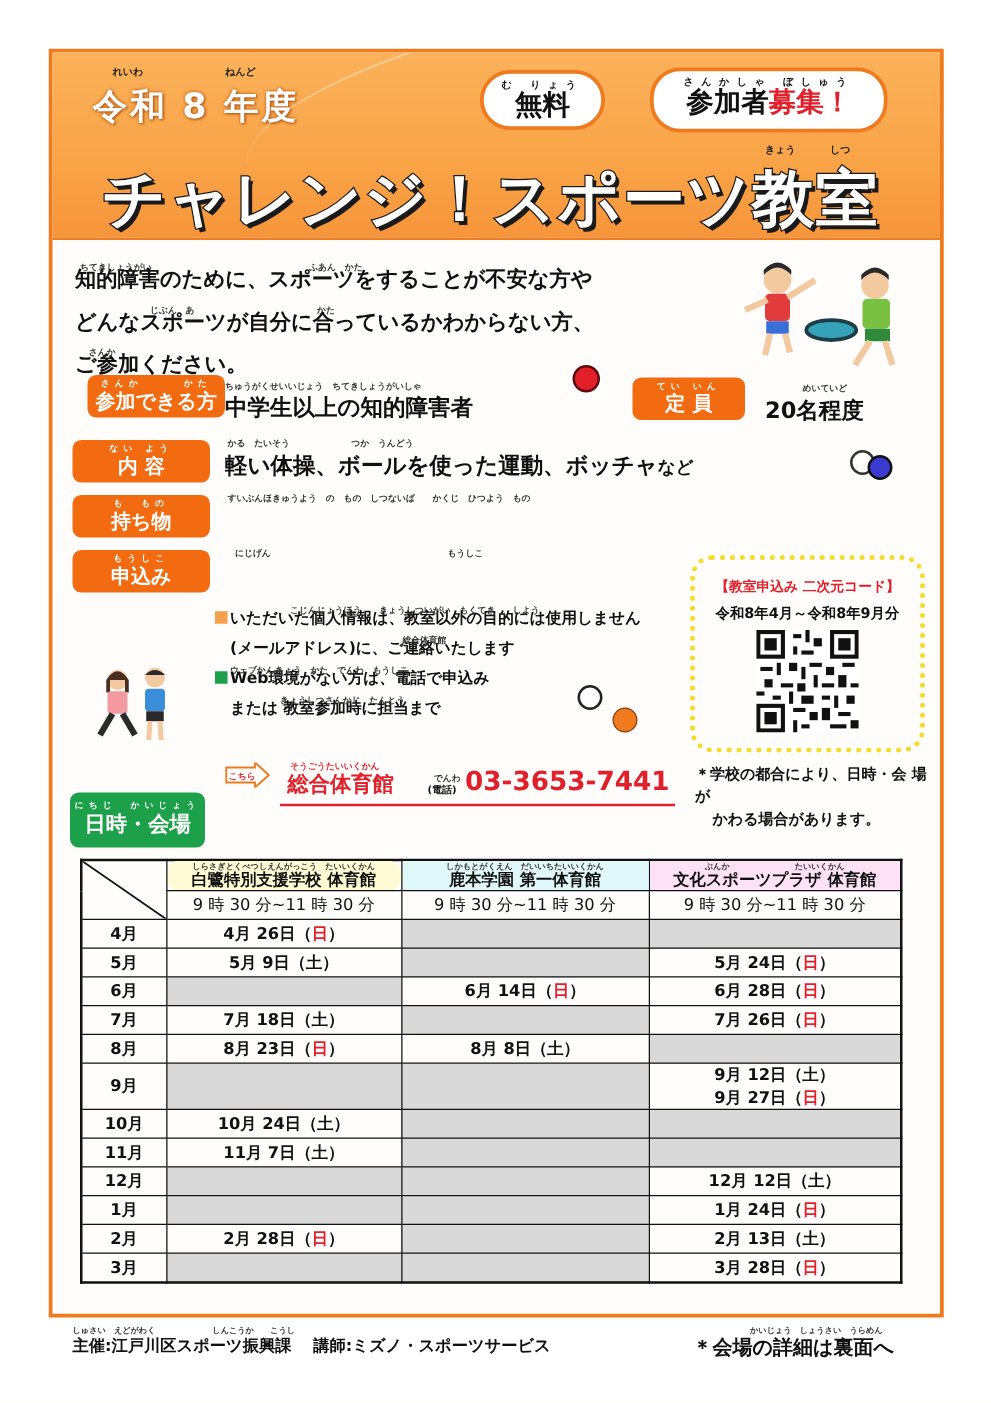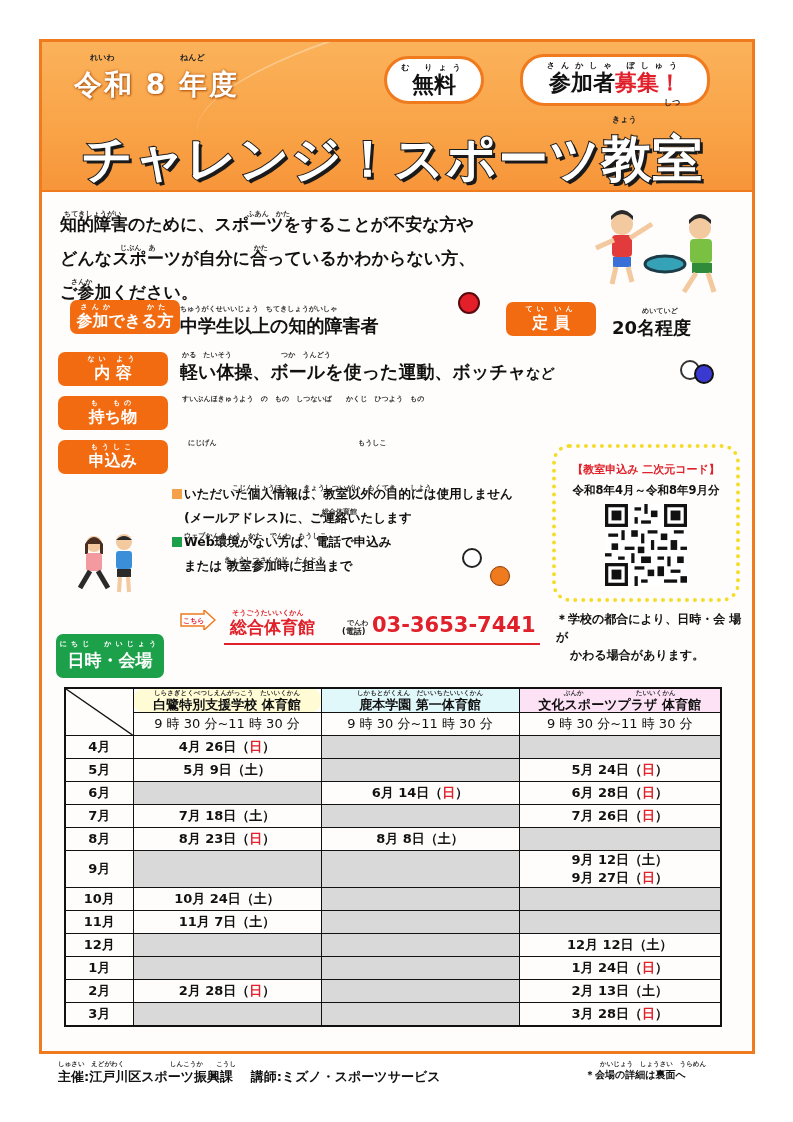--- a/index.html
+++ b/index.html
@@ -11,21 +11,21 @@
   .year-ruby1 { left: 48px; top: 10px; }
   .year-ruby2 { left: 138px; top: 10px; }
   .year { position: absolute; left: 32px; top: 24px; font-size: 28px; font-weight: bold; color: #fff; letter-spacing: 2px; text-shadow: 0 0 3px #b55a12, 1px 1px 2px #b55a12; }
   .pill { position: absolute; background: #fff; border: 3px solid #f07a1e; border-radius: 24px; text-align: center; }
   .pill-free { left: 342px; top: 14px; width: 100px; height: 48px; }
   .pill-recruit { left: 478px; top: 12px; width: 190px; height: 52px; }
   .pill .p-ruby { font-size: 8px; font-weight: bold; display: block; margin-top: 3px; letter-spacing: 6px; }
   .pill .p-main { font-size: 22px; font-weight: bold; line-height: 24px; display: block; }
   .pill .red { color: #e0202a; }
   .title-ruby1 { left: 570px; top: 72px; }
-  .title-ruby2 { left: 622px; top: 55px; }
+  .title-ruby2 { left: 622px; top: 72px; }
   .title { position: absolute; left: 40px; top: 84px; font-size: 50px; font-weight: bold; color: #fff; letter-spacing: 1px; white-space: nowrap; -webkit-text-stroke: 2px #1a1a1a; paint-order: stroke fill; text-shadow: 3px 3px 0 #1a1a1a; }
 
   .intro { position: absolute; left: 18px; top: 162px; width: 520px; font-size: 17px; font-weight: bold; line-height: 28px; }
   .intro div { position: relative; padding-top: 6px; }
   .illus-frisbee { position: absolute; left: 540px; top: 160px; width: 150px; height: 100px; }
 
   .label-box { position: absolute; background: #f26b10; color: #fff; border-radius: 7px; font-size: 16px; font-weight: bold; text-align: center; }
   .label-box.green { background: #1ca04a; }
   .label-box .lb-ruby { display: block; font-size: 7px; line-height: 9px; margin-top: 3px; letter-spacing: 4px; color: #fff; }
   .label-box .lb-main { display: block; line-height: 18px; }
@@ -65,21 +65,21 @@
   .h-pink { background: #fde2f6; }
   .time-cell { font-weight: normal; font-size: 13px; }
   td.month { text-align: right; width: 68px; padding-right: 6px; }
   td.empty { background: #d9d9d9; }
   td.c1 { width: 188px; }
   td.c2 { width: 198px; }
   .sun { color: #e0202a; }
   .diag { position: absolute; left: 0; top: 0; width: 100%; height: 100%; }
 
   .footer-left { position: absolute; left: 58px; top: 1068px; font-size: 13px; font-weight: bold; white-space: nowrap; }
-  .footer-right { position: absolute; left: 585px; top: 1068px; font-size: 10px; font-weight: bold; white-space: nowrap; }
+  .footer-right { position: absolute; left: 554px; top: 1068px; font-size: 16px; font-weight: bold; white-space: nowrap; }
   .f-ruby { position: absolute; font-size: 6.5px; font-weight: bold; color: #333; white-space: nowrap; }
 </style>
 </head>
 <body>
 
 <div class="frame">
 
   <div class="header">
     <div class="swoosh"></div>
     <span class="ruby year-ruby1">れいわ</span>

